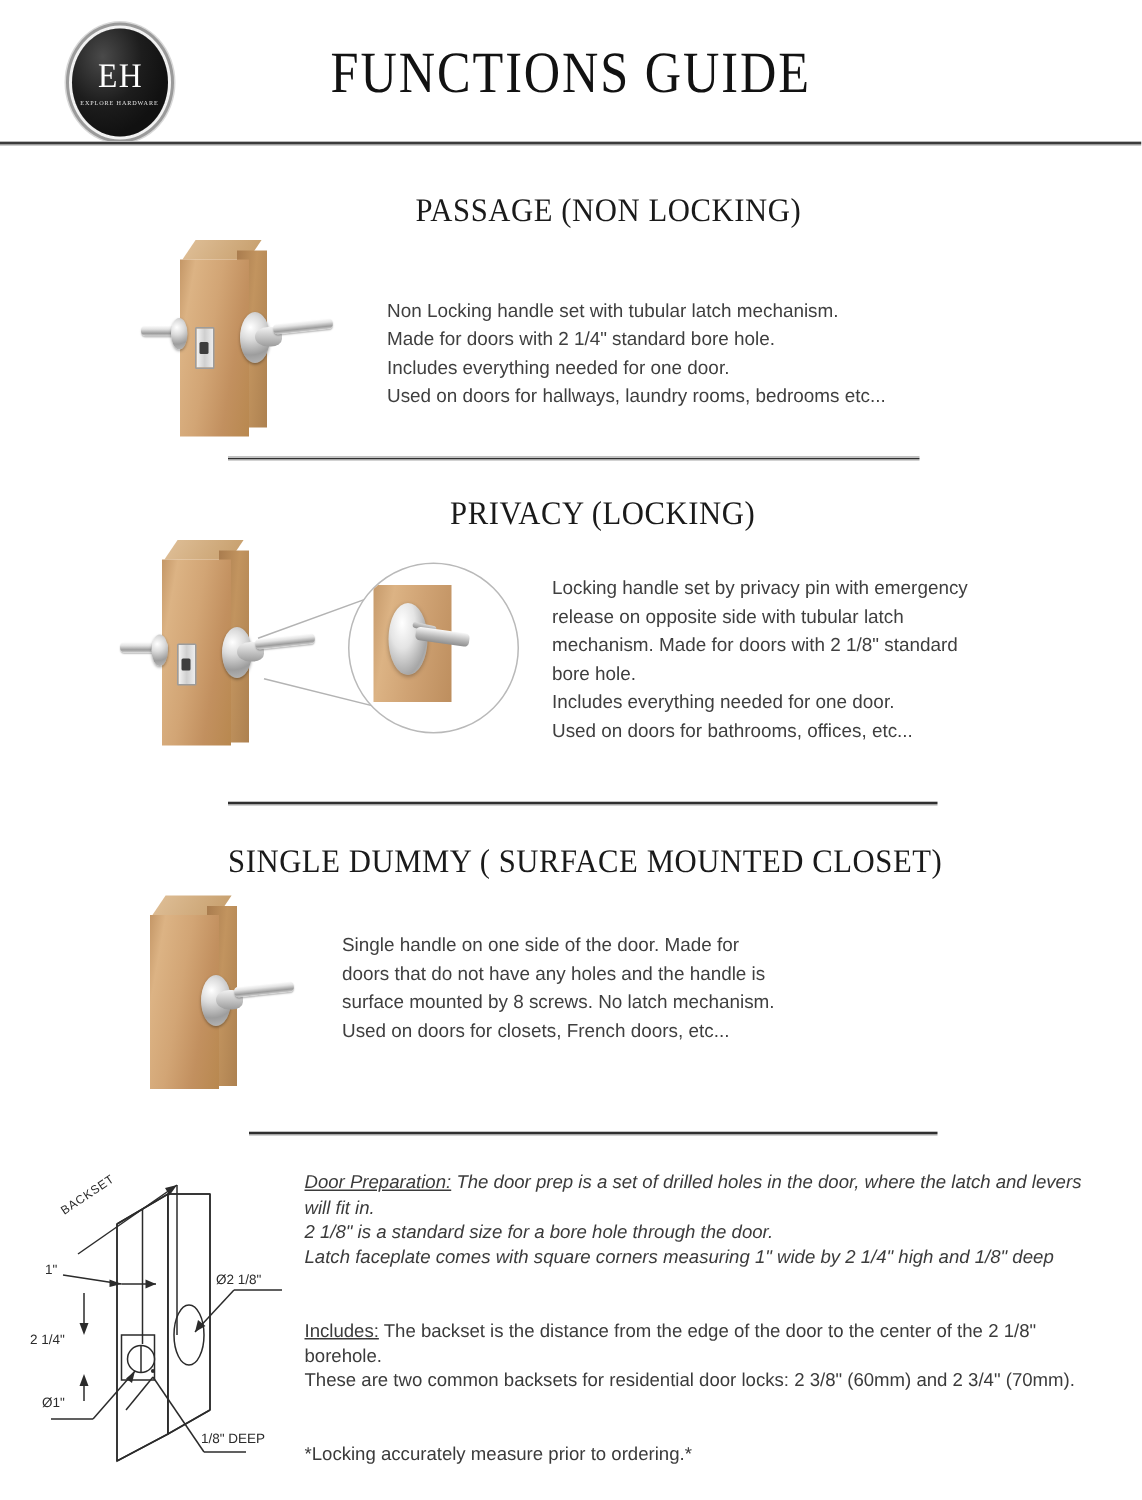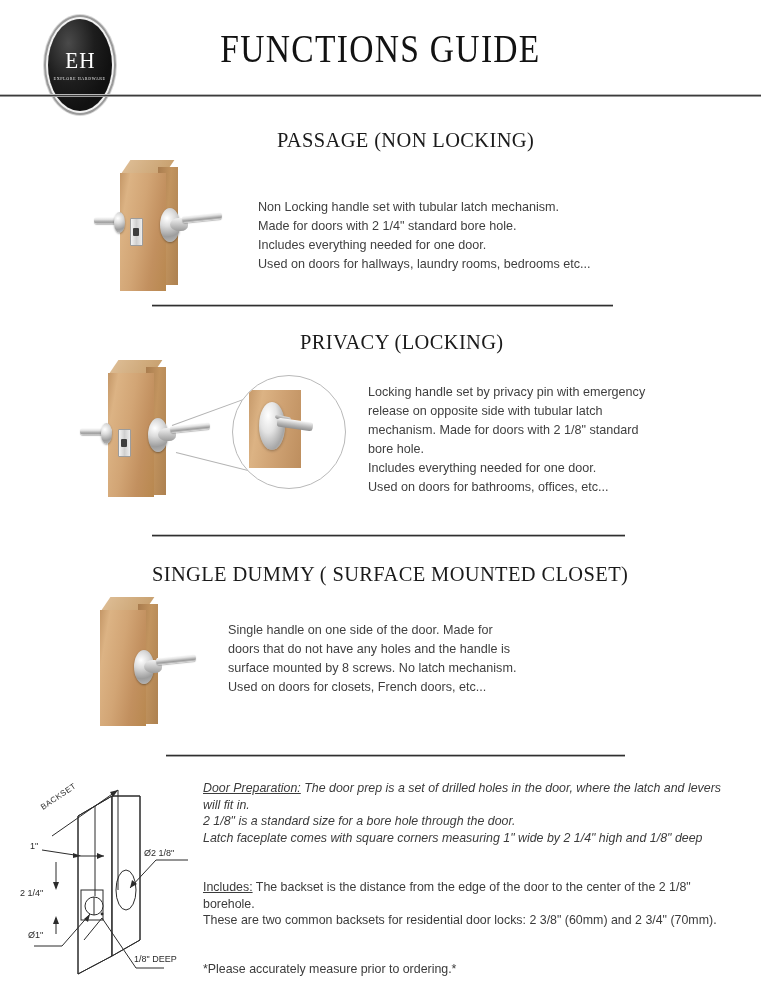--- a/index.html
+++ b/index.html
@@ -5,21 +5,21 @@
   html,body{margin:0;padding:0;}
   body{
     width:761px;height:1000px;background:#ffffff;
     font-family:"Liberation Sans", sans-serif;
     color:#3a3a3a;position:relative;overflow:hidden;
   }
   .page{position:relative;width:761px;height:1000px;}
 
   
   .logo{
-    position:absolute;left:48px;top:19px;width:64px;height:92px;
+    position:absolute;left:48px;top:19px;width:64px;height:72px;
     border-radius:50%;
     background:
       radial-gradient(ellipse at 32% 26%, #4a4a4a 0%, #1d1d1d 42%, #111 70%);
     box-shadow:0 0 0 2px #f2f2f2, 0 0 0 4px #9a9a9a, 0 0 0 5px #d8d8d8;
     display:flex;flex-direction:column;align-items:center;justify-content:center;
   }
   .logo-initials{
     font-family:"Liberation Serif", serif;
     color:#ffffff;font-size:23px;letter-spacing:1px;line-height:1;
     transform:scaleX(.92);
@@ -288,15 +288,15 @@
     <div style="position:absolute;left:116px;top:176px;font-size:9px;color:#2b2b2b;">1/8" DEEP</div>
   </div>
 
   <div class="bottom-copy" id="copy-prep"><span class="lead-underline">Door Preparation:</span><span> The door prep is a set of drilled holes in the door, where the latch and levers will fit in.
 2 1/8" is a standard size for a bore hole through the door.
 Latch faceplate comes with square corners measuring 1" wide by 2 1/4" high and 1/8" deep</span></div>
 
   <div class="bottom-copy" id="copy-backset"><span class="lead-underline">Includes:</span><span> The backset is the distance from the edge of the door to the center of the 2 1/8" borehole.
 These are two common backsets for residential door locks: 2 3/8" (60mm) and 2 3/4" (70mm).</span></div>
 
-  <div class="bottom-copy" id="copy-note">*Please accurately measure prior to ordering.*</div>
+  <div class="bottom-copy" id="copy-note">*Locking accurately measure prior to ordering.*</div>
 
 </div>
 
 </body></html>

